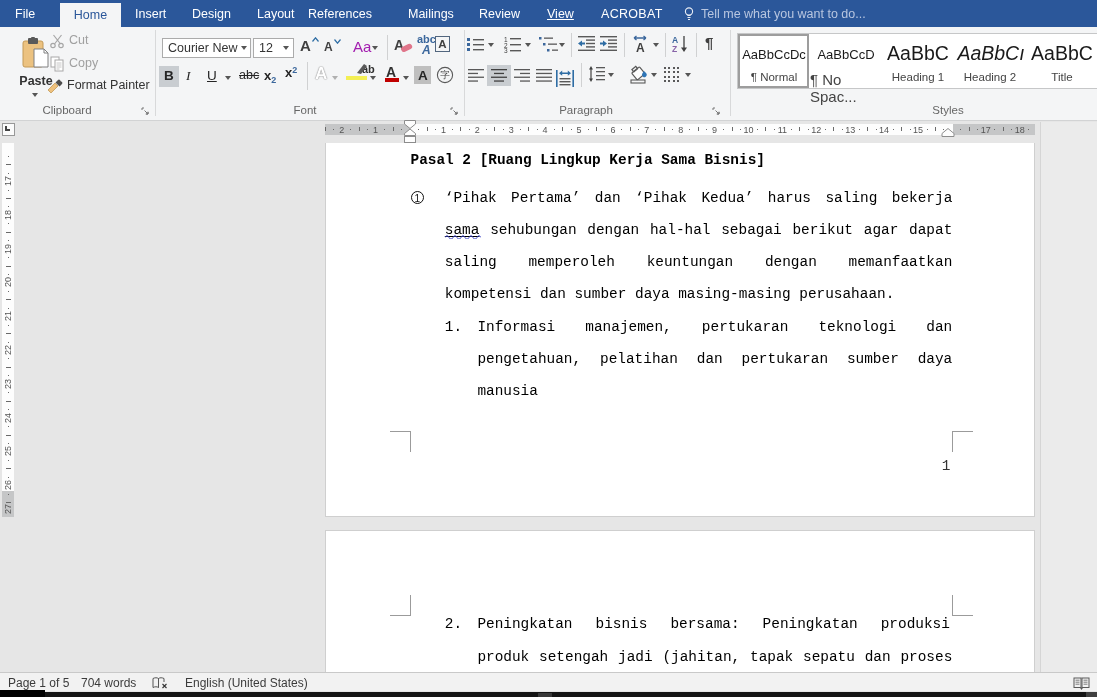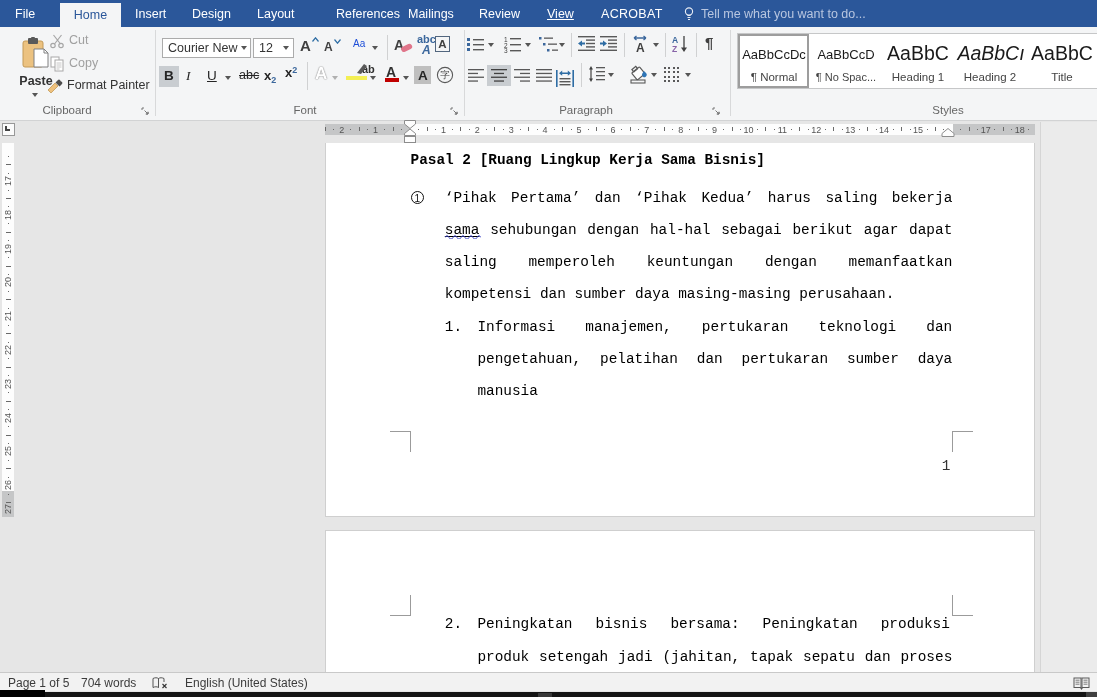--- a/index.html
+++ b/index.html
@@ -33,21 +33,21 @@
 .crop{position:absolute;background:#9b9b9b;}
 
 #status{position:absolute;left:0;top:672px;width:1097px;height:19px;background:#f2f2f2;border-top:1px solid #c9c9c9;font-size:12px;color:#3b3b3b;}
 </style></head>
 <body>
 <div id="tabbar">
  <span class="tab" style="left:15px;">File</span>
  <span class="tab" style="left:135px;">Insert</span>
  <span class="tab" style="left:192px;">Design</span>
  <span class="tab" style="left:257px;">Layout</span>
- <span class="tab" style="left:336px;">References</span>
+ <span class="tab" style="left:308px;">References</span>
  <span class="tab" style="left:408px;">Mailings</span>
  <span class="tab" style="left:479px;">Review</span>
  <span class="tab" style="left:547px;text-decoration:underline;">View</span>
  <span class="tab" style="left:601px;letter-spacing:0.3px;">ACROBAT</span>
  <svg class="abs" style="left:683px;top:6px;" width="12" height="16" viewBox="0 0 12 16">
       <g fill="none" stroke="#e8edf5" stroke-width="1.1">
         <circle cx="6" cy="5.5" r="3.6"></circle>
         <path d="M4.5 9.5 L7.5 9.5 M4.5 11.5 L7.5 11.5 M5 13.5 L7 13.5"></path>
       </g>
     </svg>
@@ -101,21 +101,21 @@
  <div class="cbo" style="left:253px;top:11px;width:41px;height:20px;line-height:19px;padding-left:5px;">12</div>
  <div class="dd" style="left:283px;top:19px;"></div>
  <div class="abs" style="left:300px;top:10px;font-size:15px;font-weight:bold;color:#404040;">A</div>
  <svg class="ic" style="left:312px;top:10px;" width="7" height="5" viewBox="0 0 7 5">
       <path d="M0.5 4.5 L3.5 0.8 L6.5 4.5" fill="none" stroke="#2e6da4" stroke-width="1.2"></path>
     </svg>
  <div class="abs" style="left:324px;top:13px;font-size:12px;font-weight:bold;color:#404040;">A</div>
  <svg class="ic" style="left:334px;top:12px;" width="7" height="5" viewBox="0 0 7 5">
       <path d="M0.5 0.5 L3.5 4.2 L6.5 0.5" fill="none" stroke="#2e6da4" stroke-width="1.2"></path>
     </svg>
- <div class="abs" style="left:353px;top:11px;font-size:10px;color:#1d4ed8;">Aa</div>
+ <div class="abs" style="left:353px;top:11px;font-size:15px;color:#a21caf;">Aa</div>
  <div class="dd" style="left:372px;top:19px;"></div>
  <div class="ssep" style="left:387px;top:8px;height:25px;"></div>
  <div class="abs" style="left:394px;top:10px;font-size:14px;font-weight:bold;color:#404040;">A</div>
  <svg class="ic" style="left:399px;top:15px;" width="15" height="11" viewBox="0 0 15 11">
       <rect x="2" y="3" width="11.5" height="5.5" rx="2.6" transform="rotate(-26 8 6)" fill="#e0758a"></rect>
     </svg>
  <div class="abs" style="left:417px;top:6px;font-size:11px;font-weight:bold;color:#3b679c;">abc</div>
  <div class="abs" style="left:422px;top:16px;font-size:12px;font-style:italic;font-weight:bold;color:#3b679c;">A</div>
  <div class="abs" style="left:435px;top:9px;width:15px;height:16px;border:1px solid #52667e;font-size:11.5px;font-weight:bold;color:#404040;text-align:center;line-height:15px;">A</div>
 
@@ -329,21 +329,21 @@
         <path d="M1 3 V1 H3 M7 5 V7 H5 M3.5 3.5 L7 7 M7 7 H4.7 M7 7 V4.7"></path>
       </g>
     </svg>
  <div class="gsep" style="left:730px;"></div>
 
  <div id="gallery" class="abs" style="left:737px;top:6px;width:360px;height:56px;background:#fff;border:1px solid #c6c7c8;border-right:none;">
   <div class="abs" style="left:0;top:0;width:71px;height:54px;border:2px solid #9d9d9d;background:#fff;"></div>
   <div class="abs" style="left:0px;top:12.5px;width:72px;text-align:center;font-size:13px;color:#1a1a1a;">AaBbCcDc</div>
   <div class="abs" style="left:0px;top:37px;width:72px;text-align:center;font-size:11.5px;color:#444;">¶ Normal</div>
   <div class="abs" style="left:72px;top:12.5px;width:72px;text-align:center;font-size:13px;color:#1a1a1a;">AaBbCcD</div>
-  <div class="abs" style="left:72px;top:37px;width:72px;text-align:center;font-size:11px;color:#444;">¶ No Spac...</div>
+  <div class="abs" style="left:72px;top:37px;width:72px;text-align:left;font-size:15px;color:#444;">¶ No Spac...</div>
   <div class="abs" style="left:144px;top:8px;width:72px;text-align:center;font-size:19.5px;color:#1a1a1a;">AaBbC</div>
   <div class="abs" style="left:144px;top:37px;width:72px;text-align:center;font-size:11.5px;color:#444;">Heading 1</div>
   <div class="abs" style="left:216px;top:8px;width:74px;text-align:center;font-size:19.5px;font-style:italic;color:#1a1a1a;">AaBbCı</div>
   <div class="abs" style="left:216px;top:37px;width:72px;text-align:center;font-size:11.5px;color:#444;">Heading 2</div>
   <div class="abs" style="left:288px;top:8px;width:72px;text-align:center;font-size:19.5px;color:#1a1a1a;">AaBbC</div>
   <div class="abs" style="left:288px;top:37px;width:72px;text-align:center;font-size:11.5px;color:#444;">Title</div>
  </div>
  <div class="glabel" style="left:888px;">Styles</div>
 </div>
 <div class="abs" style="left:325px;top:124px;width:710px;height:11px;background:#c5c6c7;">

